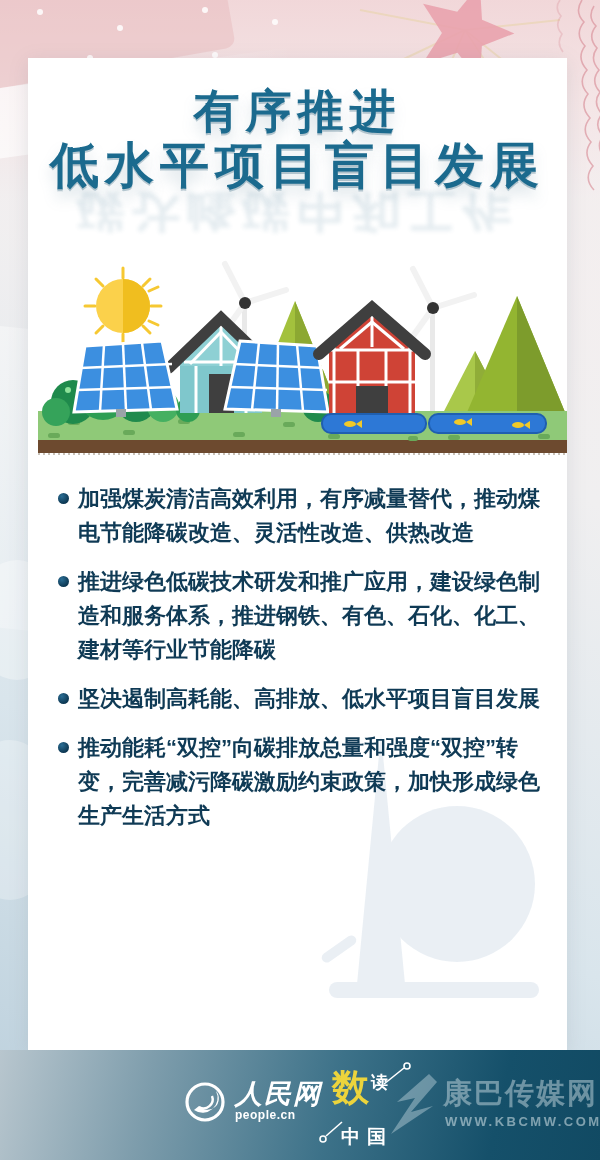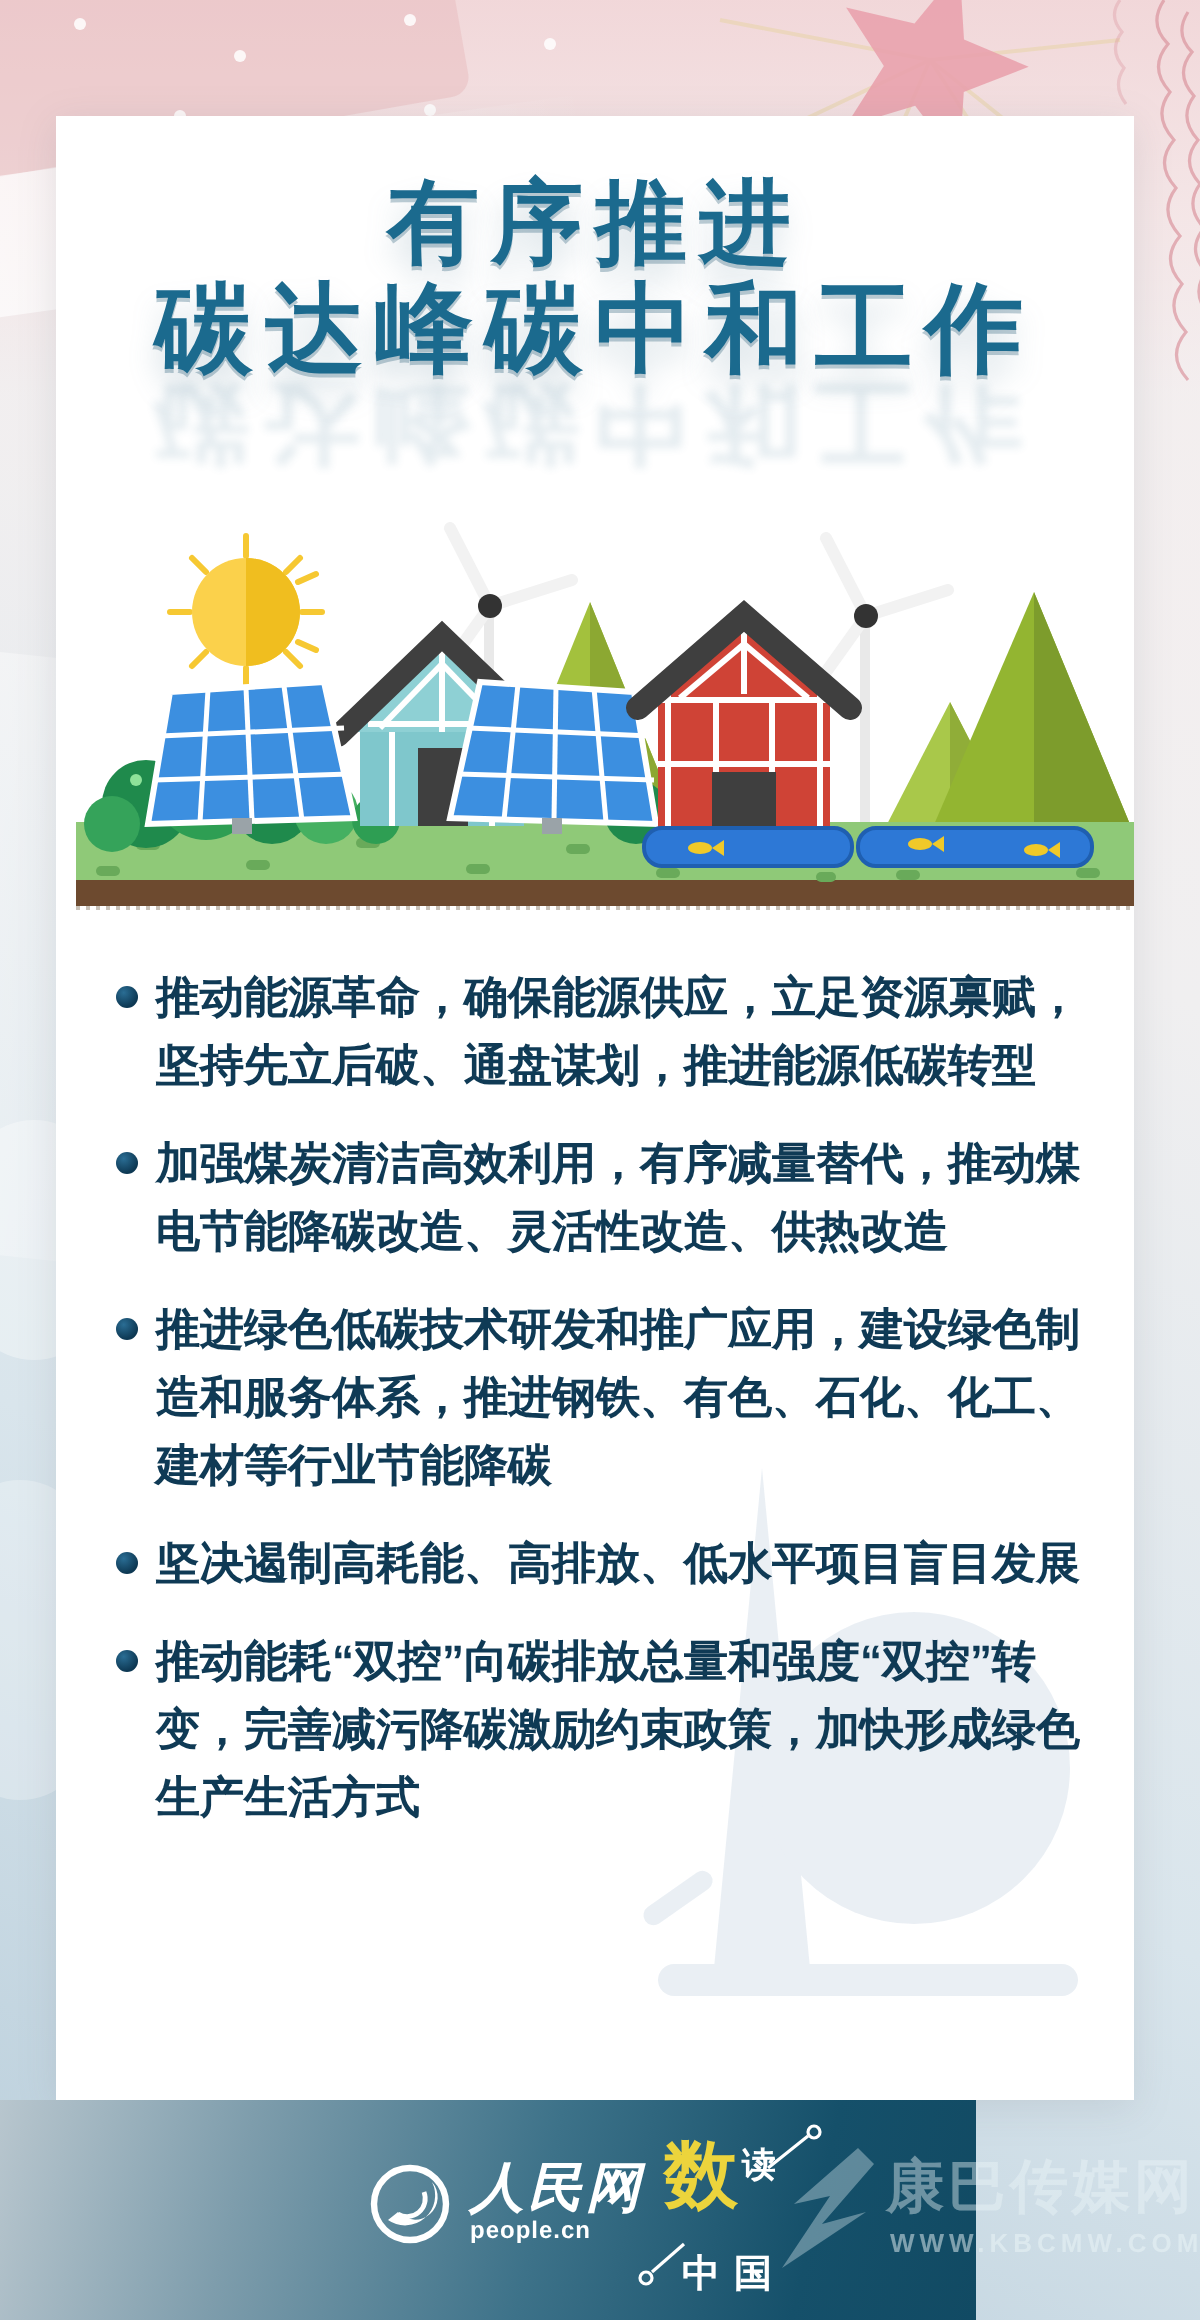--- a/index.html
+++ b/index.html
@@ -53,21 +53,21 @@
   .b-dot{
     flex:0 0 11px;width:11px;height:11px;margin:11px 9px 0 0;border-radius:50%;
     background:radial-gradient(circle at 35% 30%, #2a6d94, #0d3853 70%);
   }
   .b-text{
     font-size:22px;line-height:34px;font-weight:bold;color:#0f3a55;
     letter-spacing:0px;text-align:left;width:467px;
   }
   
   .footer{
-    position:absolute;left:0;top:1050px;width:488px;height:110px;
+    position:absolute;left:0;top:1050px;width:600px;height:110px;
     background:linear-gradient(103deg,#b8c6ce 0%, #7e9dac 25%, #3d7289 55%, #15506a 82%, #114a63 100%);
   }
   .logo-people{position:absolute;left:183px;top:30px;display:flex;align-items:flex-start;}
   .people-text{margin-left:8px;color:#fff;}
   .people-name{font-size:27px;font-weight:bold;font-style:italic;letter-spacing:2px;line-height:28px;}
   .people-domain{font-size:12px;font-weight:bold;letter-spacing:.5px;margin-top:0px;text-align:left;}
   .logo-shudu{position:absolute;left:332px;top:20px;width:80px;height:70px;color:#fff;}
   .shu{font-size:37px;font-weight:bold;color:#ecd43c;line-height:36px;}
   .du{font-size:17px;font-weight:bold;color:#fff;vertical-align:12px;margin-left:2px;}
   .shudu-bottom{font-size:19px;font-weight:bold;letter-spacing:7px;margin-top:18px;margin-left:9px;}
@@ -121,21 +121,21 @@
         <path d="M594,6 q-7,11 2,20 q-9,11 1,22 q-8,11 2,22 q-9,11 1,22 q-8,11 2,22 q-9,11 1,22 q-8,11 2,22"></path>
         <path d="M560,0 q-6,8 1,16 q-7,9 1,18 q-6,9 1,18" opacity=".5"></path>
       </g>
     </svg>
   </div>
 
   <div class="card">
 
     <div class="title-wrap">
       <div class="title-line title-line1">有序推进</div>
-      <div class="title-line title-line2">碳达峰碳中和工作</div>
+      <div class="title-line title-line2">低水平项目盲目发展</div>
       <div class="title-reflection">
         <div class="title-line title-line2">碳达峰碳中和工作</div>
       </div>
     </div>
 
     <svg class="illu" viewBox="0 0 539 202">
 
       <g>
         <g stroke="#f6c832" stroke-width="3" stroke-linecap="round">
           <line x1="95" y1="14" x2="95" y2="24"></line>
@@ -294,24 +294,20 @@
     <svg class="watermark" width="230" height="280" viewBox="0 0 230 280">
       <g fill="#e7edf3">
         <polygon points="62,0 38,250 86,250"></polygon>
         <circle cx="138" cy="150" r="78"></circle>
         <rect x="10" y="248" width="210" height="16" rx="8"></rect>
         <rect x="0" y="210" width="40" height="10" rx="5" transform="rotate(-35 20 215)"></rect>
       </g>
     </svg>
 
     <ul class="bullets">
-      <li>
-        <span class="b-dot"></span>
-        <span class="b-text">推动能源革命，确保能源供应，立足资源禀赋，坚持先立后破、通盘谋划，推进能源低碳转型</span>
-      </li>
       <li>
         <span class="b-dot"></span>
         <span class="b-text">加强煤炭清洁高效利用，有序减量替代，推动煤电节能降碳改造、灵活性改造、供热改造</span>
       </li>
       <li>
         <span class="b-dot"></span>
         <span class="b-text">推进绿色低碳技术研发和推广应用，建设绿色制造和服务体系，推进钢铁、有色、石化、化工、建材等行业节能降碳</span>
       </li>
       <li>
         <span class="b-dot"></span>

